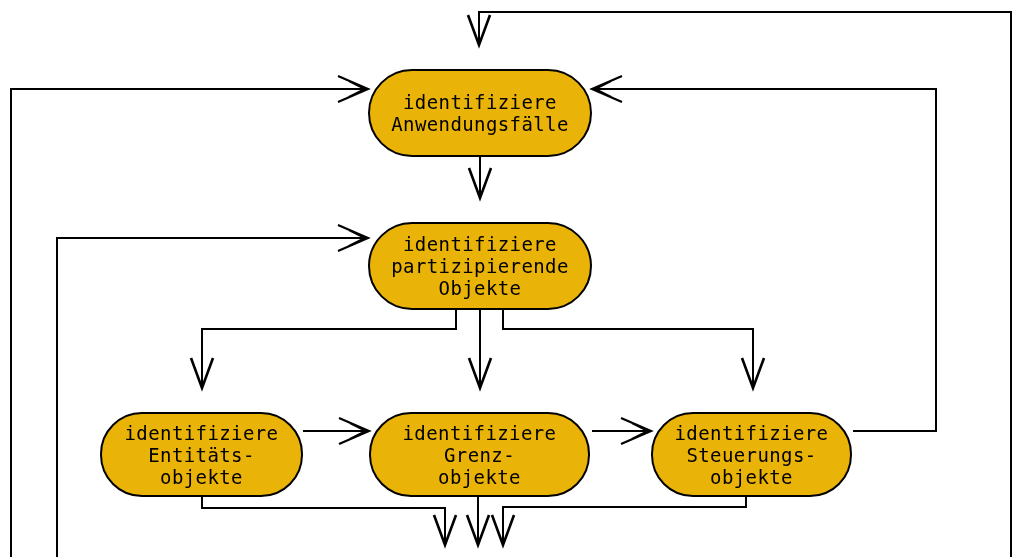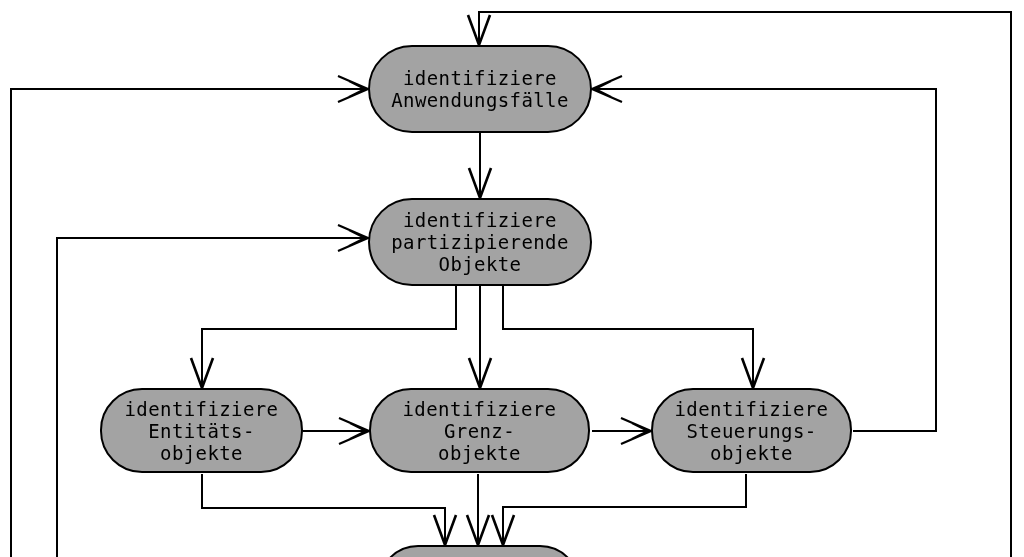--- a/index.html
+++ b/index.html
@@ -39,31 +39,32 @@
   .arrow-h {
     fill: none;
     stroke: #000000;
     stroke-width: 2.2;
     stroke-linejoin: miter;
     stroke-linecap: butt;
   }
   .node {
     position: absolute;
     box-sizing: border-box;
-    background: #a3a3a3;
+    background: #eab308;
     border: 2px solid #000000;
     display: flex;
     align-items: center;
     justify-content: center;
     text-align: center;
     white-space: pre;
     font-size: 19px;
     line-height: 22px;
     letter-spacing: 0.4px;
     color: #000000;
+    margin-top: 24px;
   }
   .node.n1 { left: 368px; top: 45px;  width: 224px; height: 88px; border-radius: 44px; }
   .node.n2 { left: 368px; top: 198px; width: 224px; height: 88px; border-radius: 44px; }
   .node.n3 { left: 100px; top: 388px; width: 203px; height: 85px; border-radius: 42px; }
   .node.n4 { left: 369px; top: 388px; width: 221px; height: 85px; border-radius: 42px; }
   .node.n5 { left: 651px; top: 388px; width: 201px; height: 85px; border-radius: 42px; }
   .node.n6 { left: 378px; top: 545px; width: 202px; height: 80px; border-radius: 40px; }
 </style>
 </head>
 <body>

